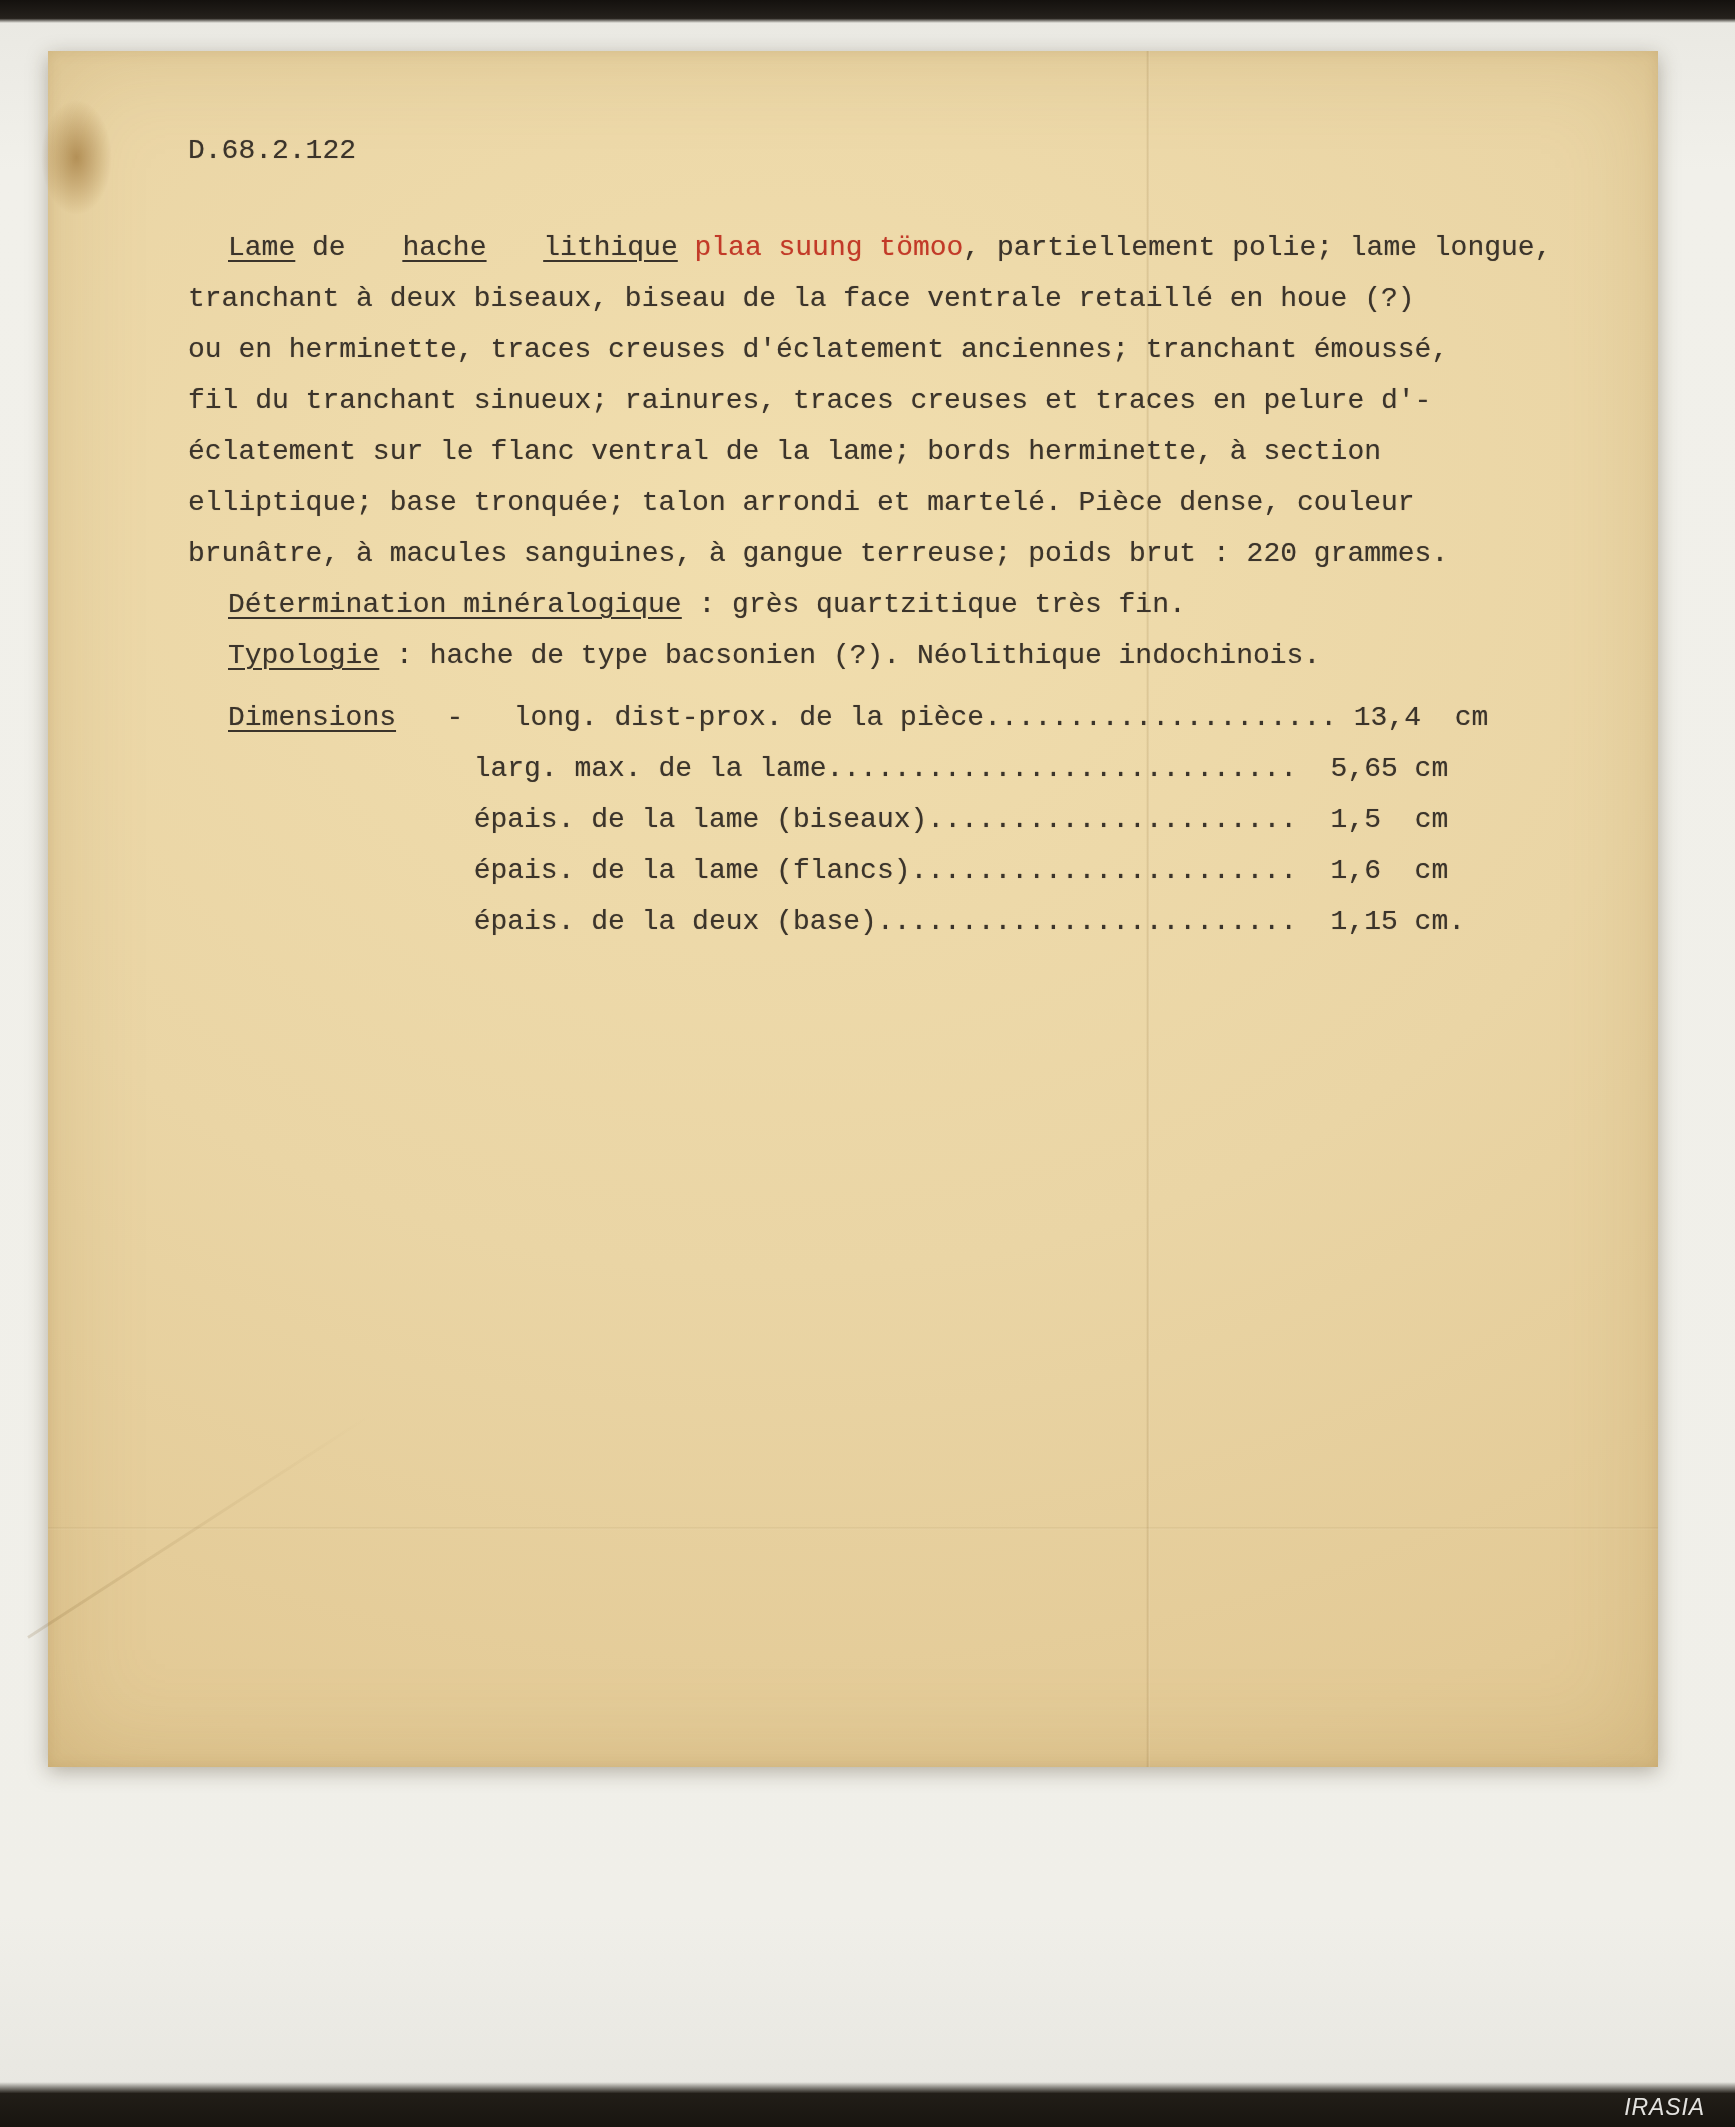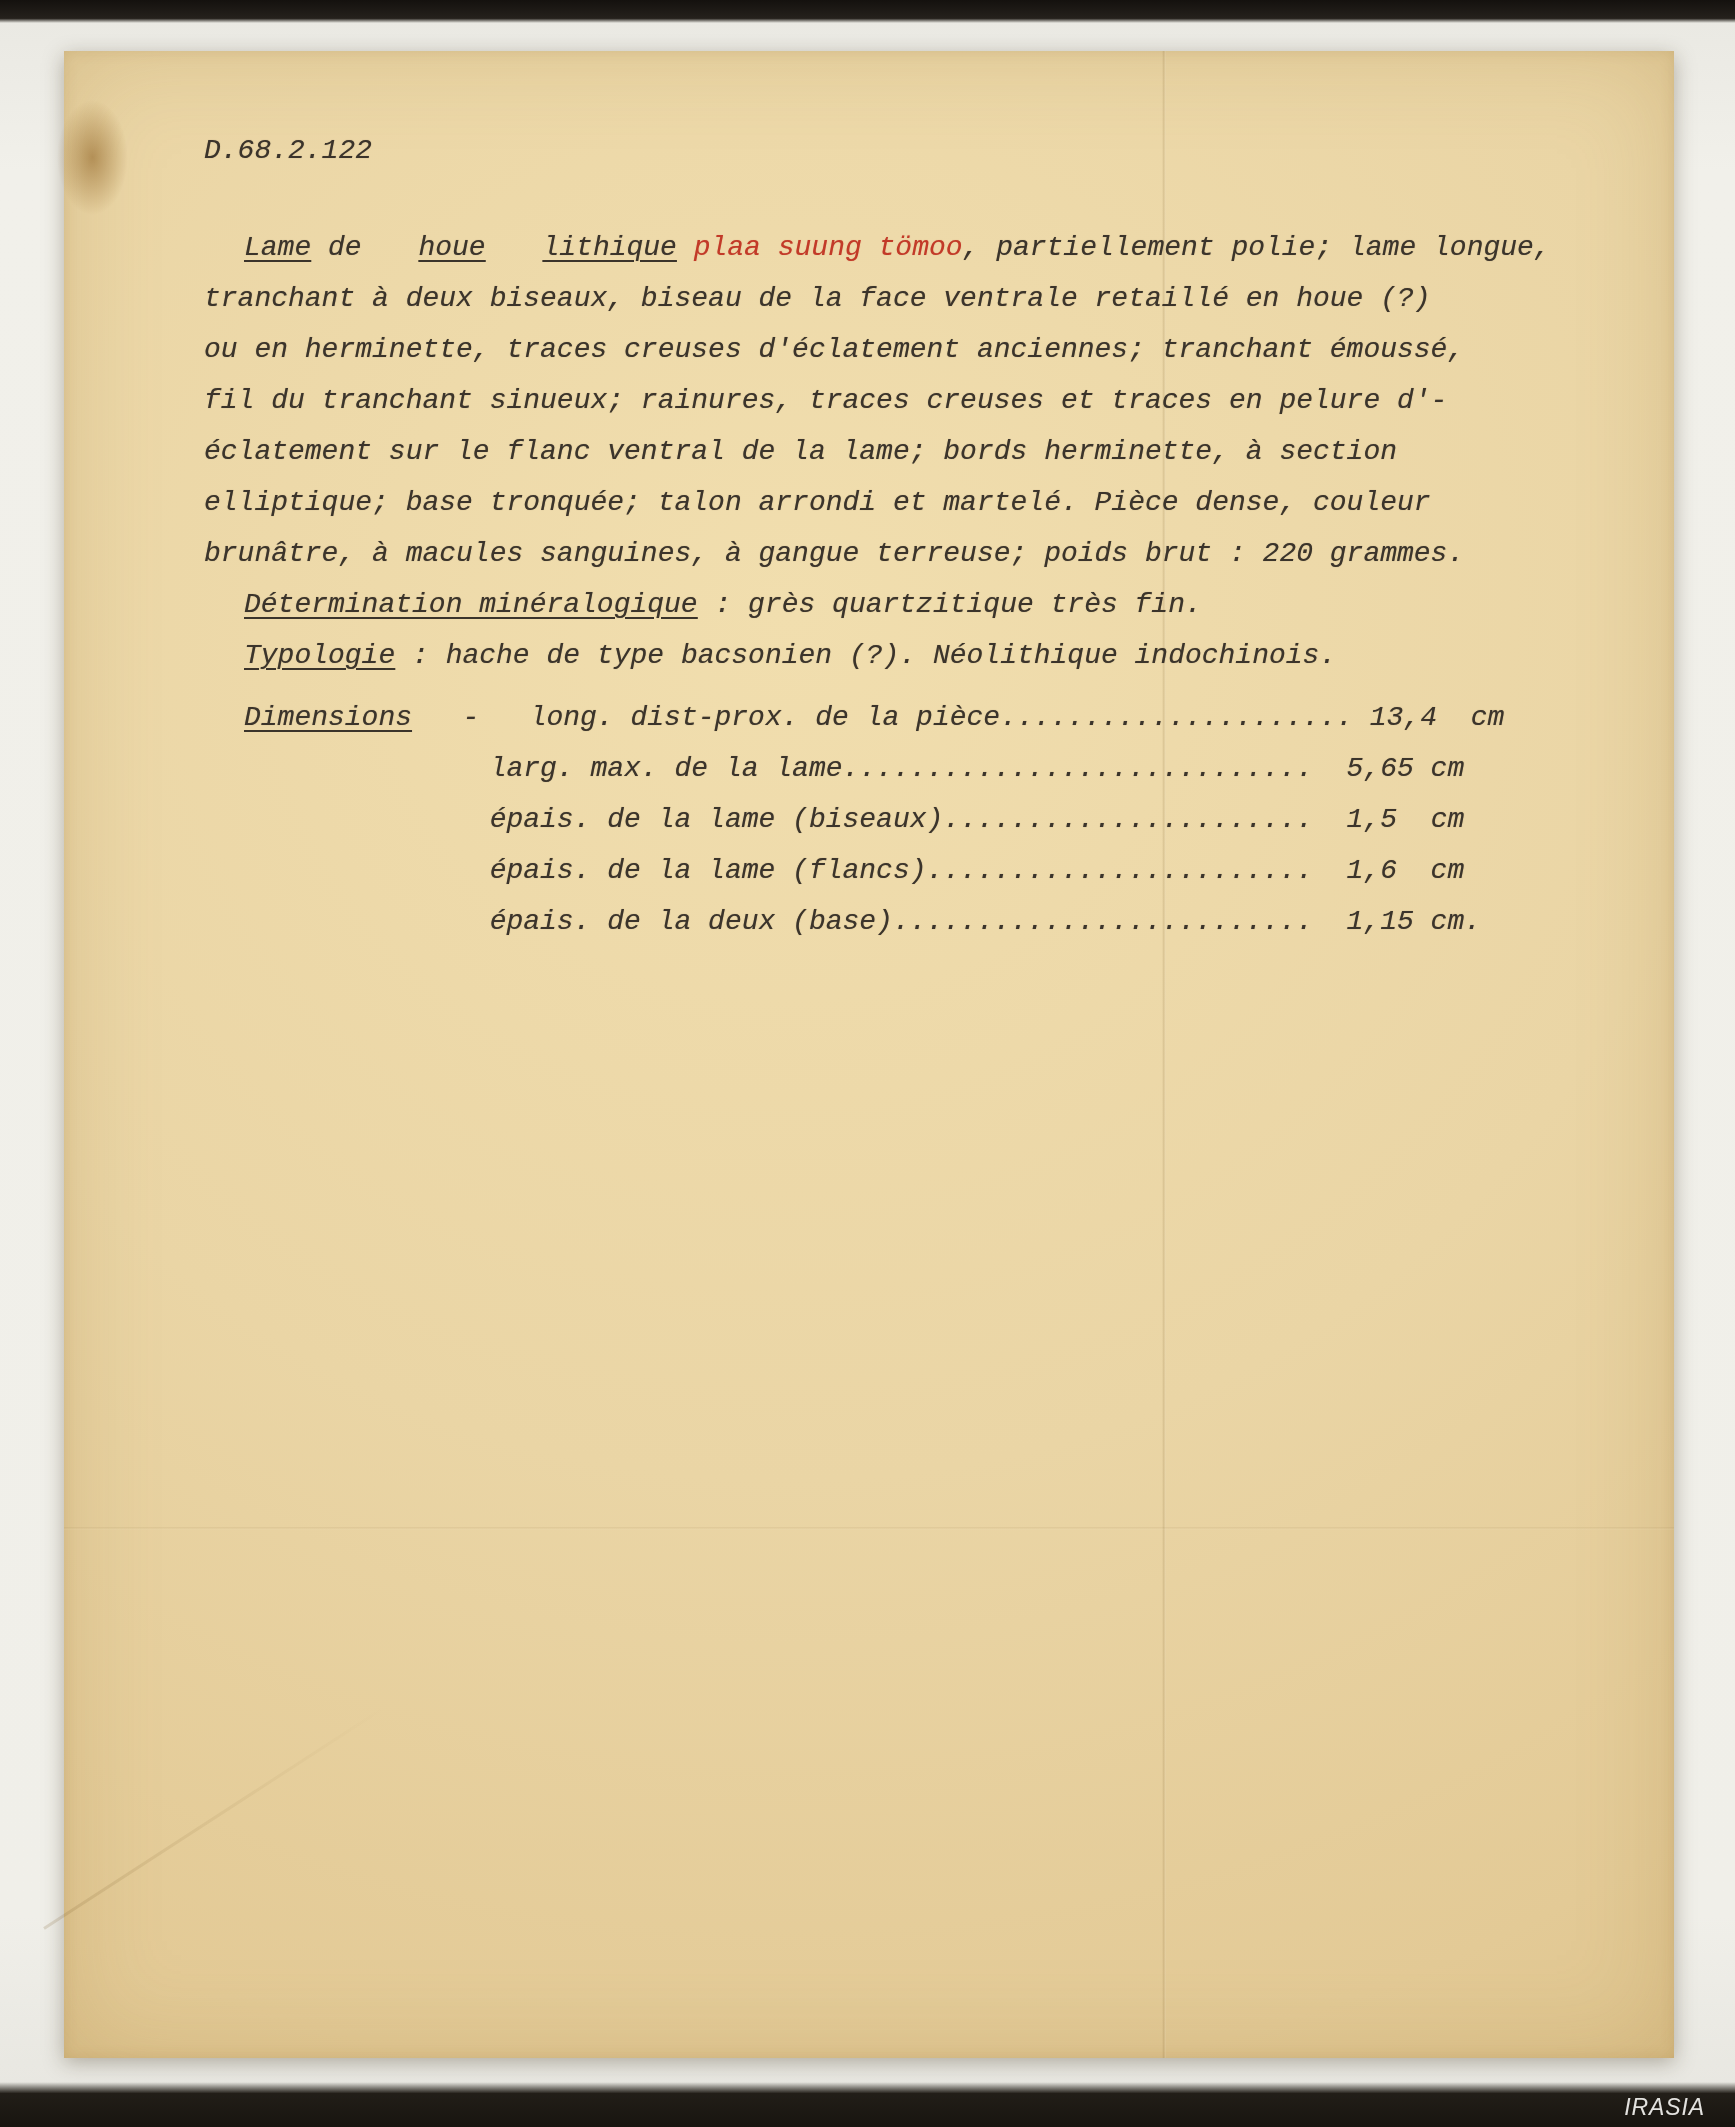--- a/index.html
+++ b/index.html
@@ -18,28 +18,27 @@
   .band-top {
     position: absolute; top: 0; left: 0; right: 0; height: 23px;
     background: linear-gradient(180deg, #14110e 0%, #25211c 80%, rgba(40,35,28,0) 100%);
   }
   .band-bottom {
     position: absolute; bottom: 0; left: 0; right: 0; height: 46px;
     background: linear-gradient(0deg, #17140f 0%, #221e18 75%, rgba(40,35,28,0) 100%);
   }
   .paper {
     position: absolute;
-    left: 64px; top: 51px;
-    width: 1610px; height: 2007px;
+    left: 48px; top: 51px;
+    width: 1610px; height: 1716px;
     background: radial-gradient(ellipse 120% 90% at 45% 28%, #f1deae 0%, #ead5a5 48%, #e3ca96 82%, #dcc189 100%);
     box-shadow:
       0 5.3px 19.5px rgba(60, 48, 25, 0.35),
       inset 0 0 98px rgba(150, 112, 48, 0.22),
       inset 0 0 12.4px rgba(150, 112, 48, 0.18);
-    font-style: italic;
   }
   .stain {
     position: absolute; left: -7px; top: 49px; width: 71px; height: 115px;
     background: radial-gradient(closest-side, rgba(138, 92, 28, 0.55) 0%, rgba(138, 92, 28, 0.25) 55%, rgba(138,92,28,0) 100%);
     border-radius: 50%;
   }
   .crease-v {
     position: absolute; top: 0; bottom: 0; left: 1098px; width: 3.5px;
     background: linear-gradient(to right, rgba(120,90,40,0) 0%, rgba(120,90,40,0.16) 40%, rgba(255,246,222,0.18) 100%);
   }
@@ -102,21 +101,21 @@
     <div class="crease-h"></div>
     <div class="crease-d"></div>
 
     <div class="content">
 
       <div class="header-row">
         <span class="line">D.68.2.122</span>
       </div>
 
       <div>
-        <div class="line"><span class="u">Lame</span><span> de </span><span class="u">houe</span><span> </span><span class="u">lithique</span><span> </span><span class="red">plaa suung tömoo</span><span>, partiellement polie; lame longue,</span></div>
+        <div class="line"><span class="u">Lame</span><span> de </span><span class="u">hache</span><span> </span><span class="u">lithique</span><span> </span><span class="red">plaa suung tömoo</span><span>, partiellement polie; lame longue,</span></div>
         <div class="line">tranchant à deux biseaux, biseau de la face ventrale retaillé en houe (?)</div>
         <div class="line">ou en herminette, traces creuses d'éclatement anciennes; tranchant émoussé,</div>
         <div class="line">fil du tranchant sinueux; rainures, traces creuses et traces en pelure d'-</div>
         <div class="line">éclatement sur le flanc ventral de la lame; bords herminette, à section</div>
         <div class="line">elliptique; base tronquée; talon arrondi et martelé. Pièce dense, couleur</div>
         <div class="line">brunâtre, à macules sanguines, à gangue terreuse; poids brut : 220 grammes.</div>
       </div>
 
       <div class="line"><span class="u">Détermination minéralogique</span><span> : grès quartzitique très fin.</span></div>
 

